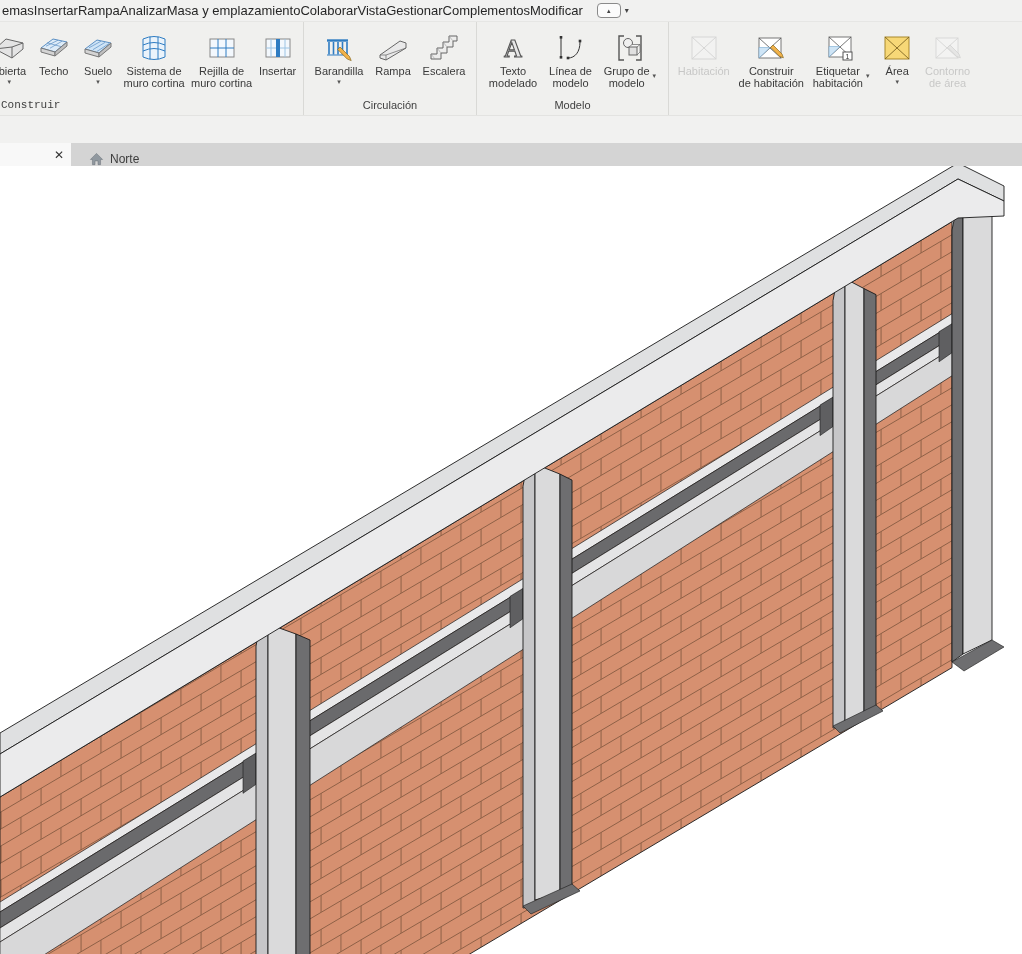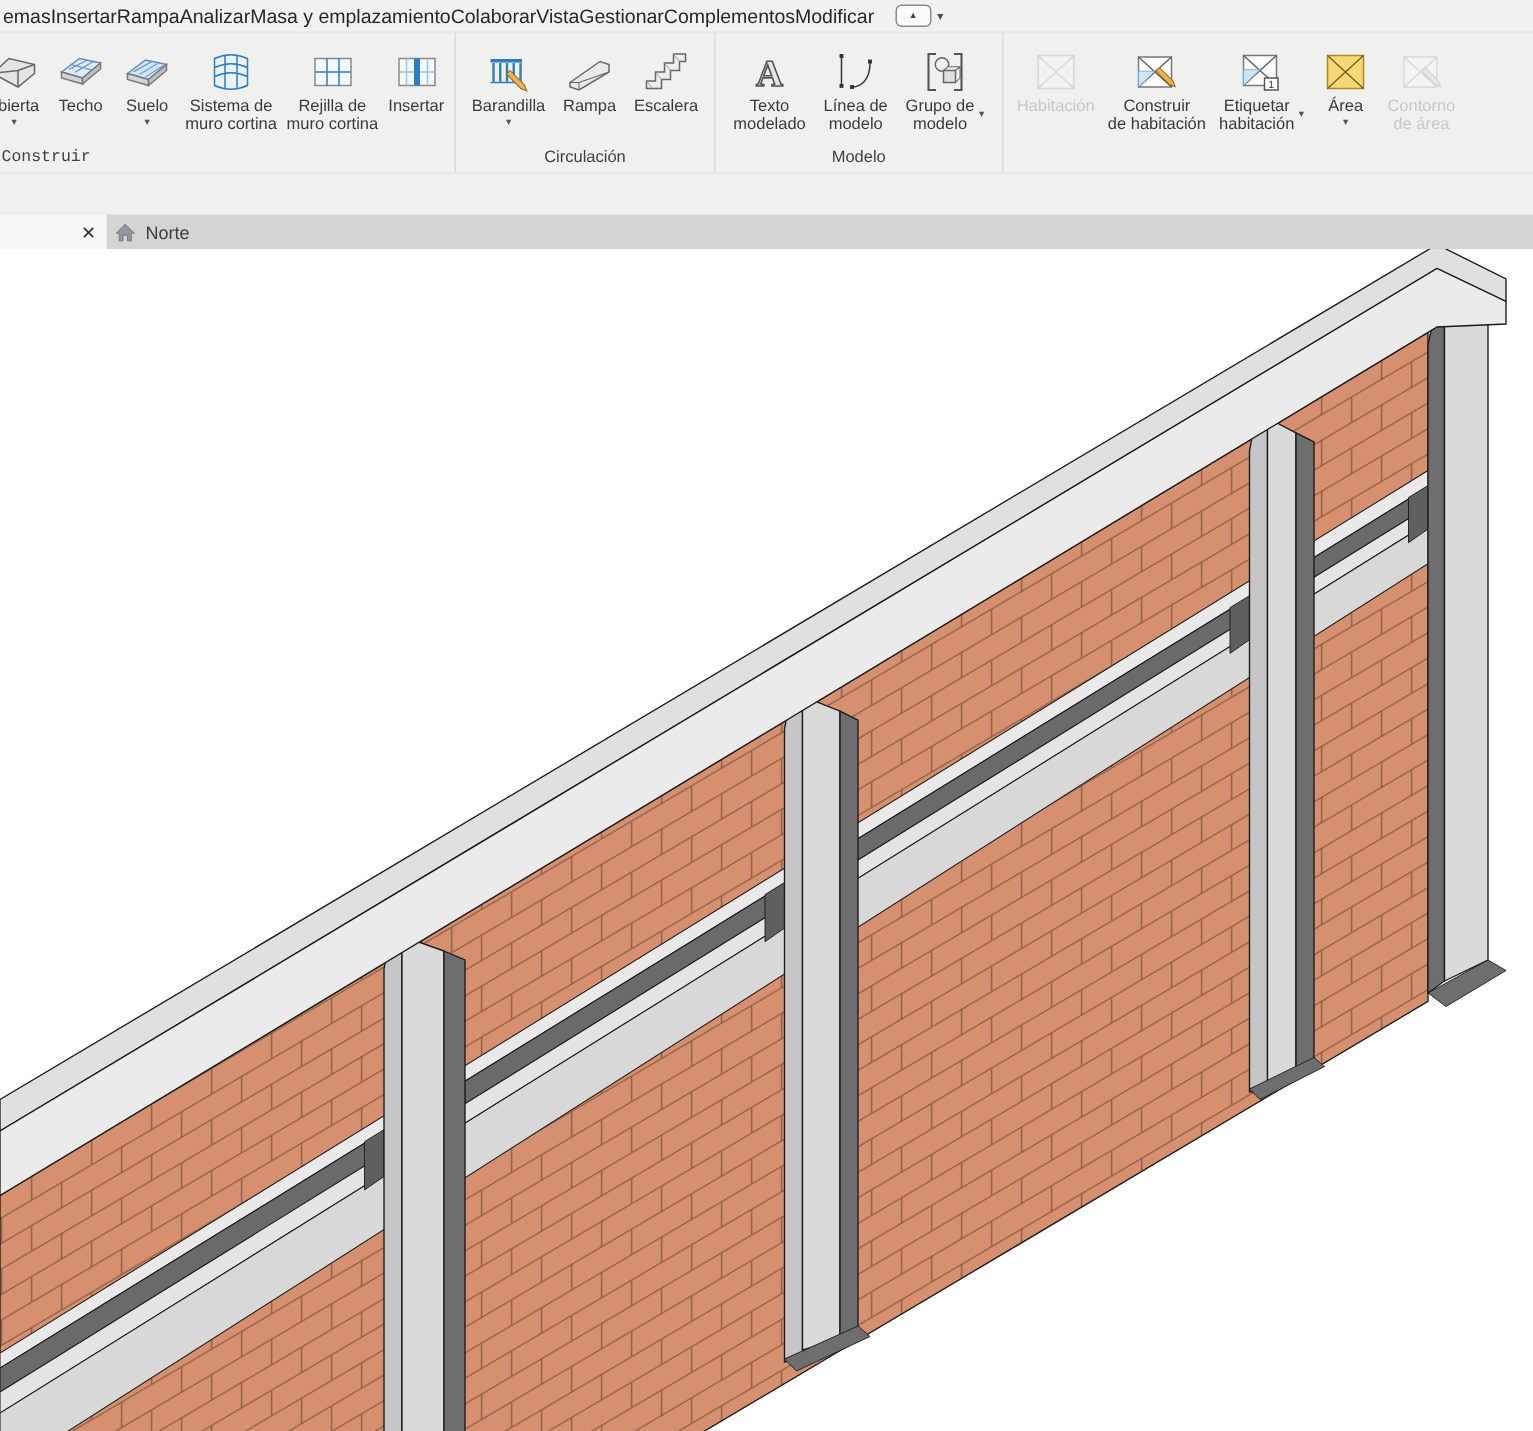--- a/index.html
+++ b/index.html
@@ -26,21 +26,21 @@
   .rbtn .caret-r{font-size:7px;color:#555;margin-left:3px;}
   .rbtn.disabled{opacity:.55;filter:grayscale(1);}
   .rbtn.disabled .lbl{color:#a7a7a7;}
   .rbtn.cut{margin-left:-16px;}
   
   .substrip{height:28px;background:#f1f1f0;border-top:1px solid #e3e3e1;box-sizing:border-box;}
   
   .tabbar{height:23px;background:#d4d4d4;display:flex;align-items:stretch;font-size:12px;}
   .activetab{width:71px;background:#f8f8f8;display:flex;align-items:center;justify-content:flex-end;padding-right:7px;box-sizing:border-box;cursor:pointer;}
   .closex{font-size:12px;color:#333;line-height:1;}
-  .viewtab{display:flex;align-items:center;gap:6px;padding:0 5px;color:#3d3d3d;cursor:pointer;}
+  .viewtab{display:flex;align-items:flex-end;gap:6px;padding:0 18px;color:#3d3d3d;cursor:pointer;}
   
   .canvas{position:relative;width:1022px;height:788px;background:#ffffff;overflow:hidden;}
 </style>
 </head>
 <body>
 
 <div class="menubar" id="menubar">
     <div class="mtab">emas</div>
     <div class="mtab">Insertar</div>
     <div class="mtab">Rampa</div>

